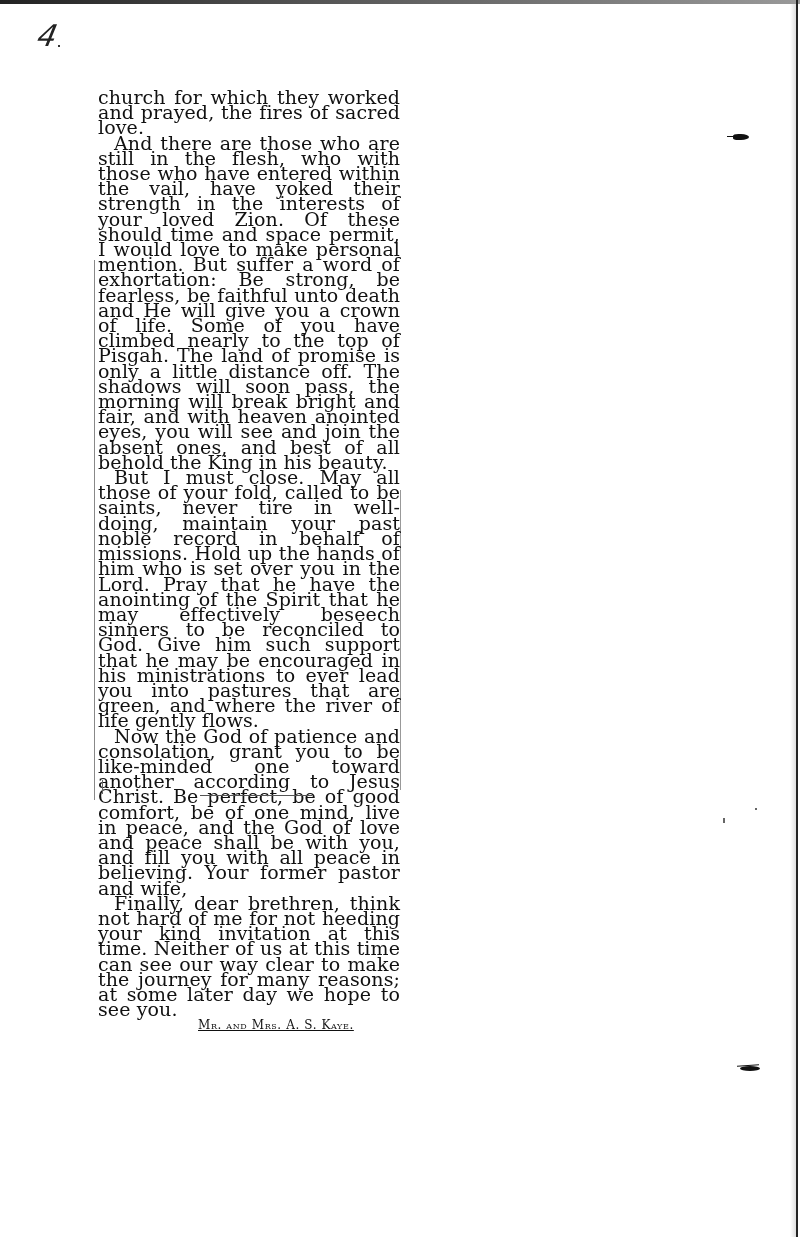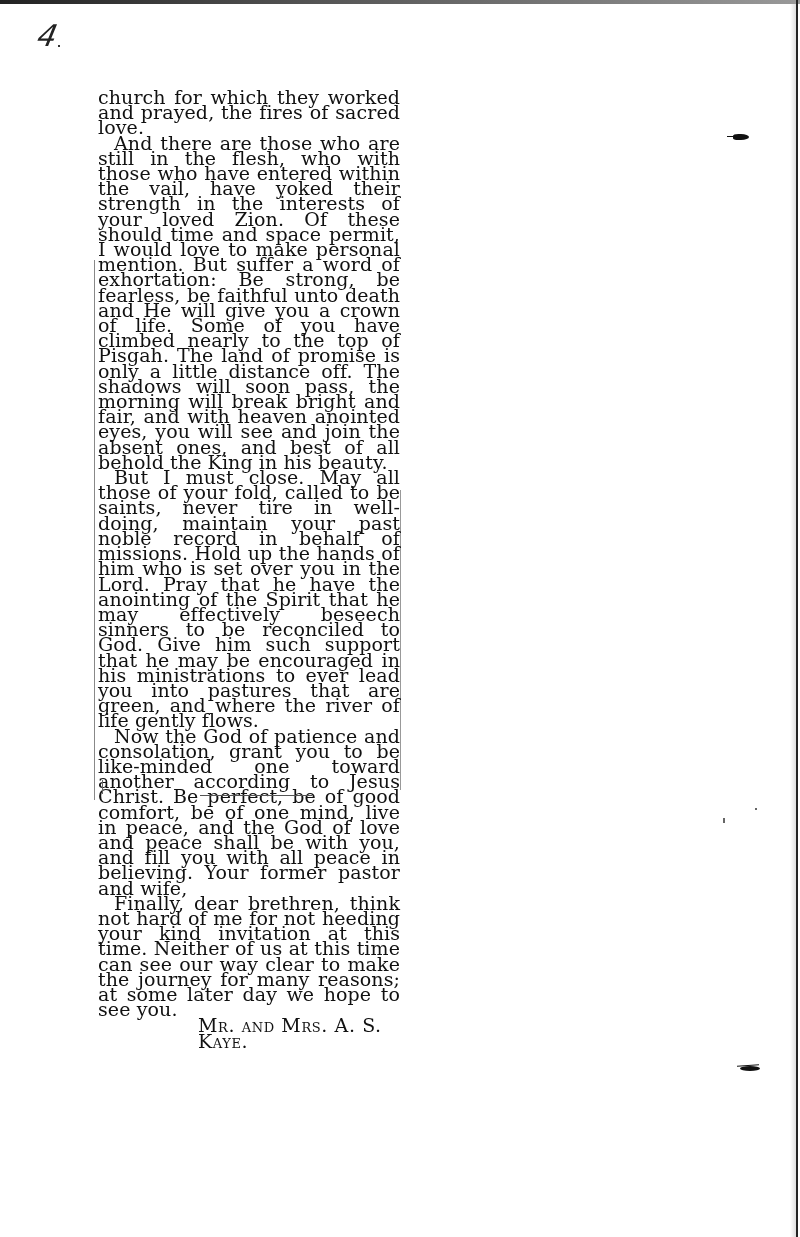--- a/index.html
+++ b/index.html
@@ -38,22 +38,23 @@
     background: #999;
   }
   .column p {
     margin: 0; font-size: 19px; line-height: 15.2px;
     text-align: justify; letter-spacing: 0.1px;
     text-indent: 16px;
   }
   .column p.cont { text-indent: 0; }
   .signature {
     margin: 1px 0 14px 0; padding-left: 100px;
-    font-size: 19px; line-height: 15.2px; font-variant: small-caps;
+    font-size: 12px; line-height: 15.2px; font-variant: small-caps;
     letter-spacing: 0.6px;
+    text-decoration: underline;
   }
   .rule {
     position: absolute; left: 200px; top: 795px; width: 112px; height: 1px;
     background: #555;
   }
   .mark {
     position: absolute; background: #111; border-radius: 50%;
   }
   .mark-arrow-1 { left: 733px; top: 134px; width: 16px; height: 6px; border-radius: 40% 60% 60% 40%; }
   .mark-arrow-1::before { content: ""; position: absolute; left: -6px; top: 2px; width: 8px; height: 1px; background: #111; }

